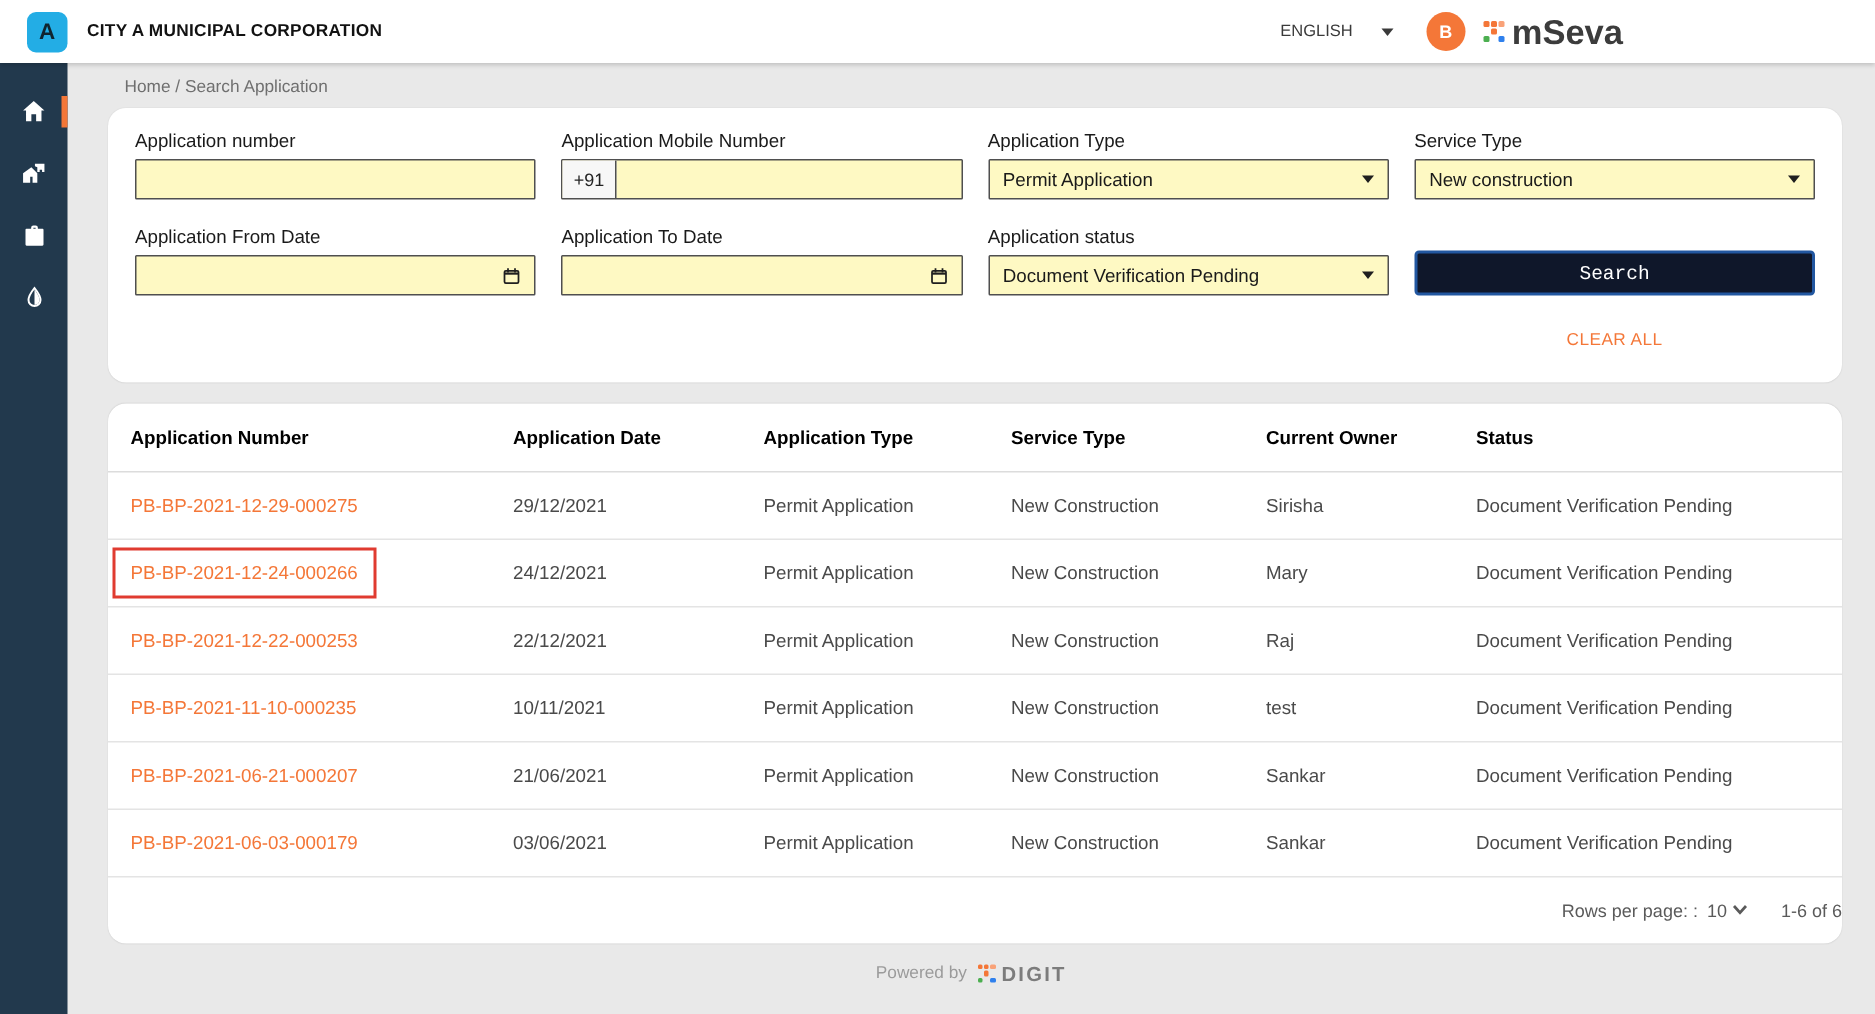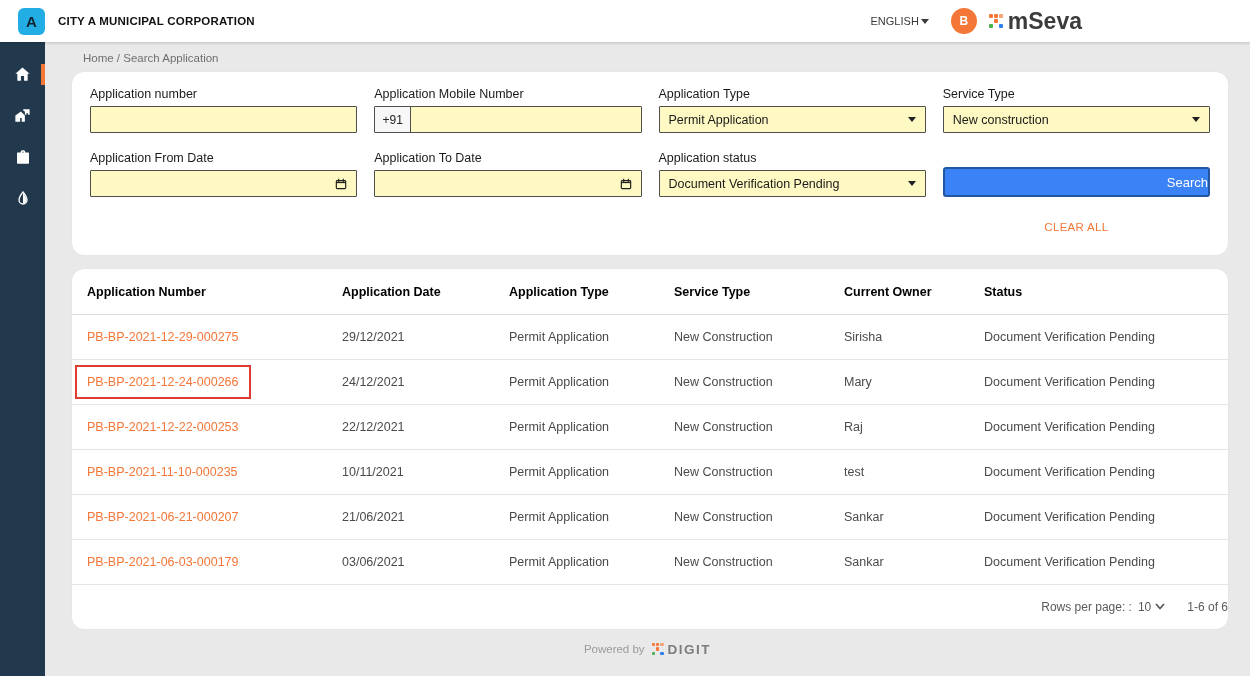--- a/index.html
+++ b/index.html
@@ -6,21 +6,21 @@
   html, body { width: 1250px; height: 676px; overflow: hidden; }
   body { font-family: "Liberation Sans", sans-serif; background: #E9E9E9; }
 
   
   .top-header { height: 42px; background: #fff; display: flex; align-items: center;
     padding: 0 0 0 18px; box-shadow: 0 1px 3px rgba(0,0,0,.18); position: relative; z-index: 3; }
   .logo-square { width: 27px; height: 27px; background: #23ADE5; border-radius: 6px;
     color: #10242f; font-weight: bold; font-size: 15px; display: flex; align-items: center; justify-content: center; }
   .city-name { font-weight: bold; font-size: 11.5px; color: #121212; margin-left: 13px; letter-spacing: .2px; }
   .header-right { margin-left: auto; margin-right: 168px; display: flex; align-items: center; }
-  .lang { font-size: 11px; color: #3a3a3a; display: flex; align-items: center; gap: 2px; cursor: pointer; }
+  .lang { font-size: 11px; color: #3a3a3a; display: flex; align-items: center; gap: 19px; cursor: pointer; }
   .caret { width: 0; height: 0; border-left: 4px solid transparent; border-right: 4px solid transparent; border-top: 5px solid #3a3a3a; }
   .avatar { width: 26px; height: 26px; border-radius: 50%; background: #F47738; color: #fff; font-size: 12px;
     font-weight: bold; display: flex; align-items: center; justify-content: center; margin: 0 12px 0 22px; cursor: pointer; }
   .brand { display: flex; align-items: center; gap: 5px; font-size: 23px; font-weight: bold; color: #3C3C3C; }
   .dots-grid { width: 14px; height: 14px; display: grid; grid-template-columns: repeat(3,1fr); grid-template-rows: repeat(3,1fr); gap: 1px; }
   .dots-grid i { border-radius: 1px; display: block; }
   .dg-o { background: #F47738; } .dg-ol { background: #F9A278; } .dg-g { background: #4CAF50; }
   .dg-b { background: #2F80ED; } .dg-e { background: transparent; }
 
   
@@ -40,22 +40,22 @@
   .field label { display: block; font-size: 12.5px; color: #1A1A1A; margin-bottom: 5px; }
   .control { height: 27px; border: 1px solid #4F4F4F; border-radius: 1px; background: #fef9c3; display: flex;
     align-items: center; font-size: 12.5px; color: #1A1A1A; }
   .control-input { width: 100%; height: 100%; border: none; outline: none; font: inherit; padding: 0 8px; background: transparent; }
   .prefix { width: 36px; align-self: stretch; display: flex; align-items: center; justify-content: center;
     background: #F7F7F7; border-right: 1px solid #4F4F4F; font-size: 12px; color: #222; flex-shrink: 0; }
   .select { justify-content: space-between; padding: 0 9px; cursor: pointer; }
   .select .caret { border-top-color: #1f1f1f; }
   .date-control { justify-content: space-between; padding: 0 8px; cursor: pointer; }
   .btn-wrap { display: flex; flex-direction: column; justify-content: flex-end; }
-  .search-btn { height: 30px; width: 100%; background: #3b82f6; border: 2px solid #2257A0; border-radius: 3px;
-    color: #fff; font-size: 13px; font-family: Liberation Sans, sans-serif; cursor: pointer; text-align: right; }
+  .search-btn { height: 30px; width: 100%; background: #0f172a; border: 2px solid #2257A0; border-radius: 3px;
+    color: #fff; font-size: 13px; font-family: Liberation Mono, monospace; cursor: pointer; }
   .clear-row { grid-column: 4; text-align: center; margin-top: 2px; }
   .clear-all { color: #F47738; font-size: 11.5px; letter-spacing: .3px; cursor: pointer; }
 
   
   .table-card { margin-top: 14px; }
   .thead, .trow { display: grid; grid-template-columns: 255px 167px 165px 170px 140px 1fr;
     align-items: center; padding-left: 15px; }
   .thead { height: 46px; font-weight: bold; font-size: 12.5px; color: #000; border-bottom: 1px solid #DCDCDC; }
   .trow { height: 45px; font-size: 12.5px; color: #4A4A4A; border-bottom: 1px solid #E4E4E4; }
   .app-link { color: #F47738; cursor: pointer; }

